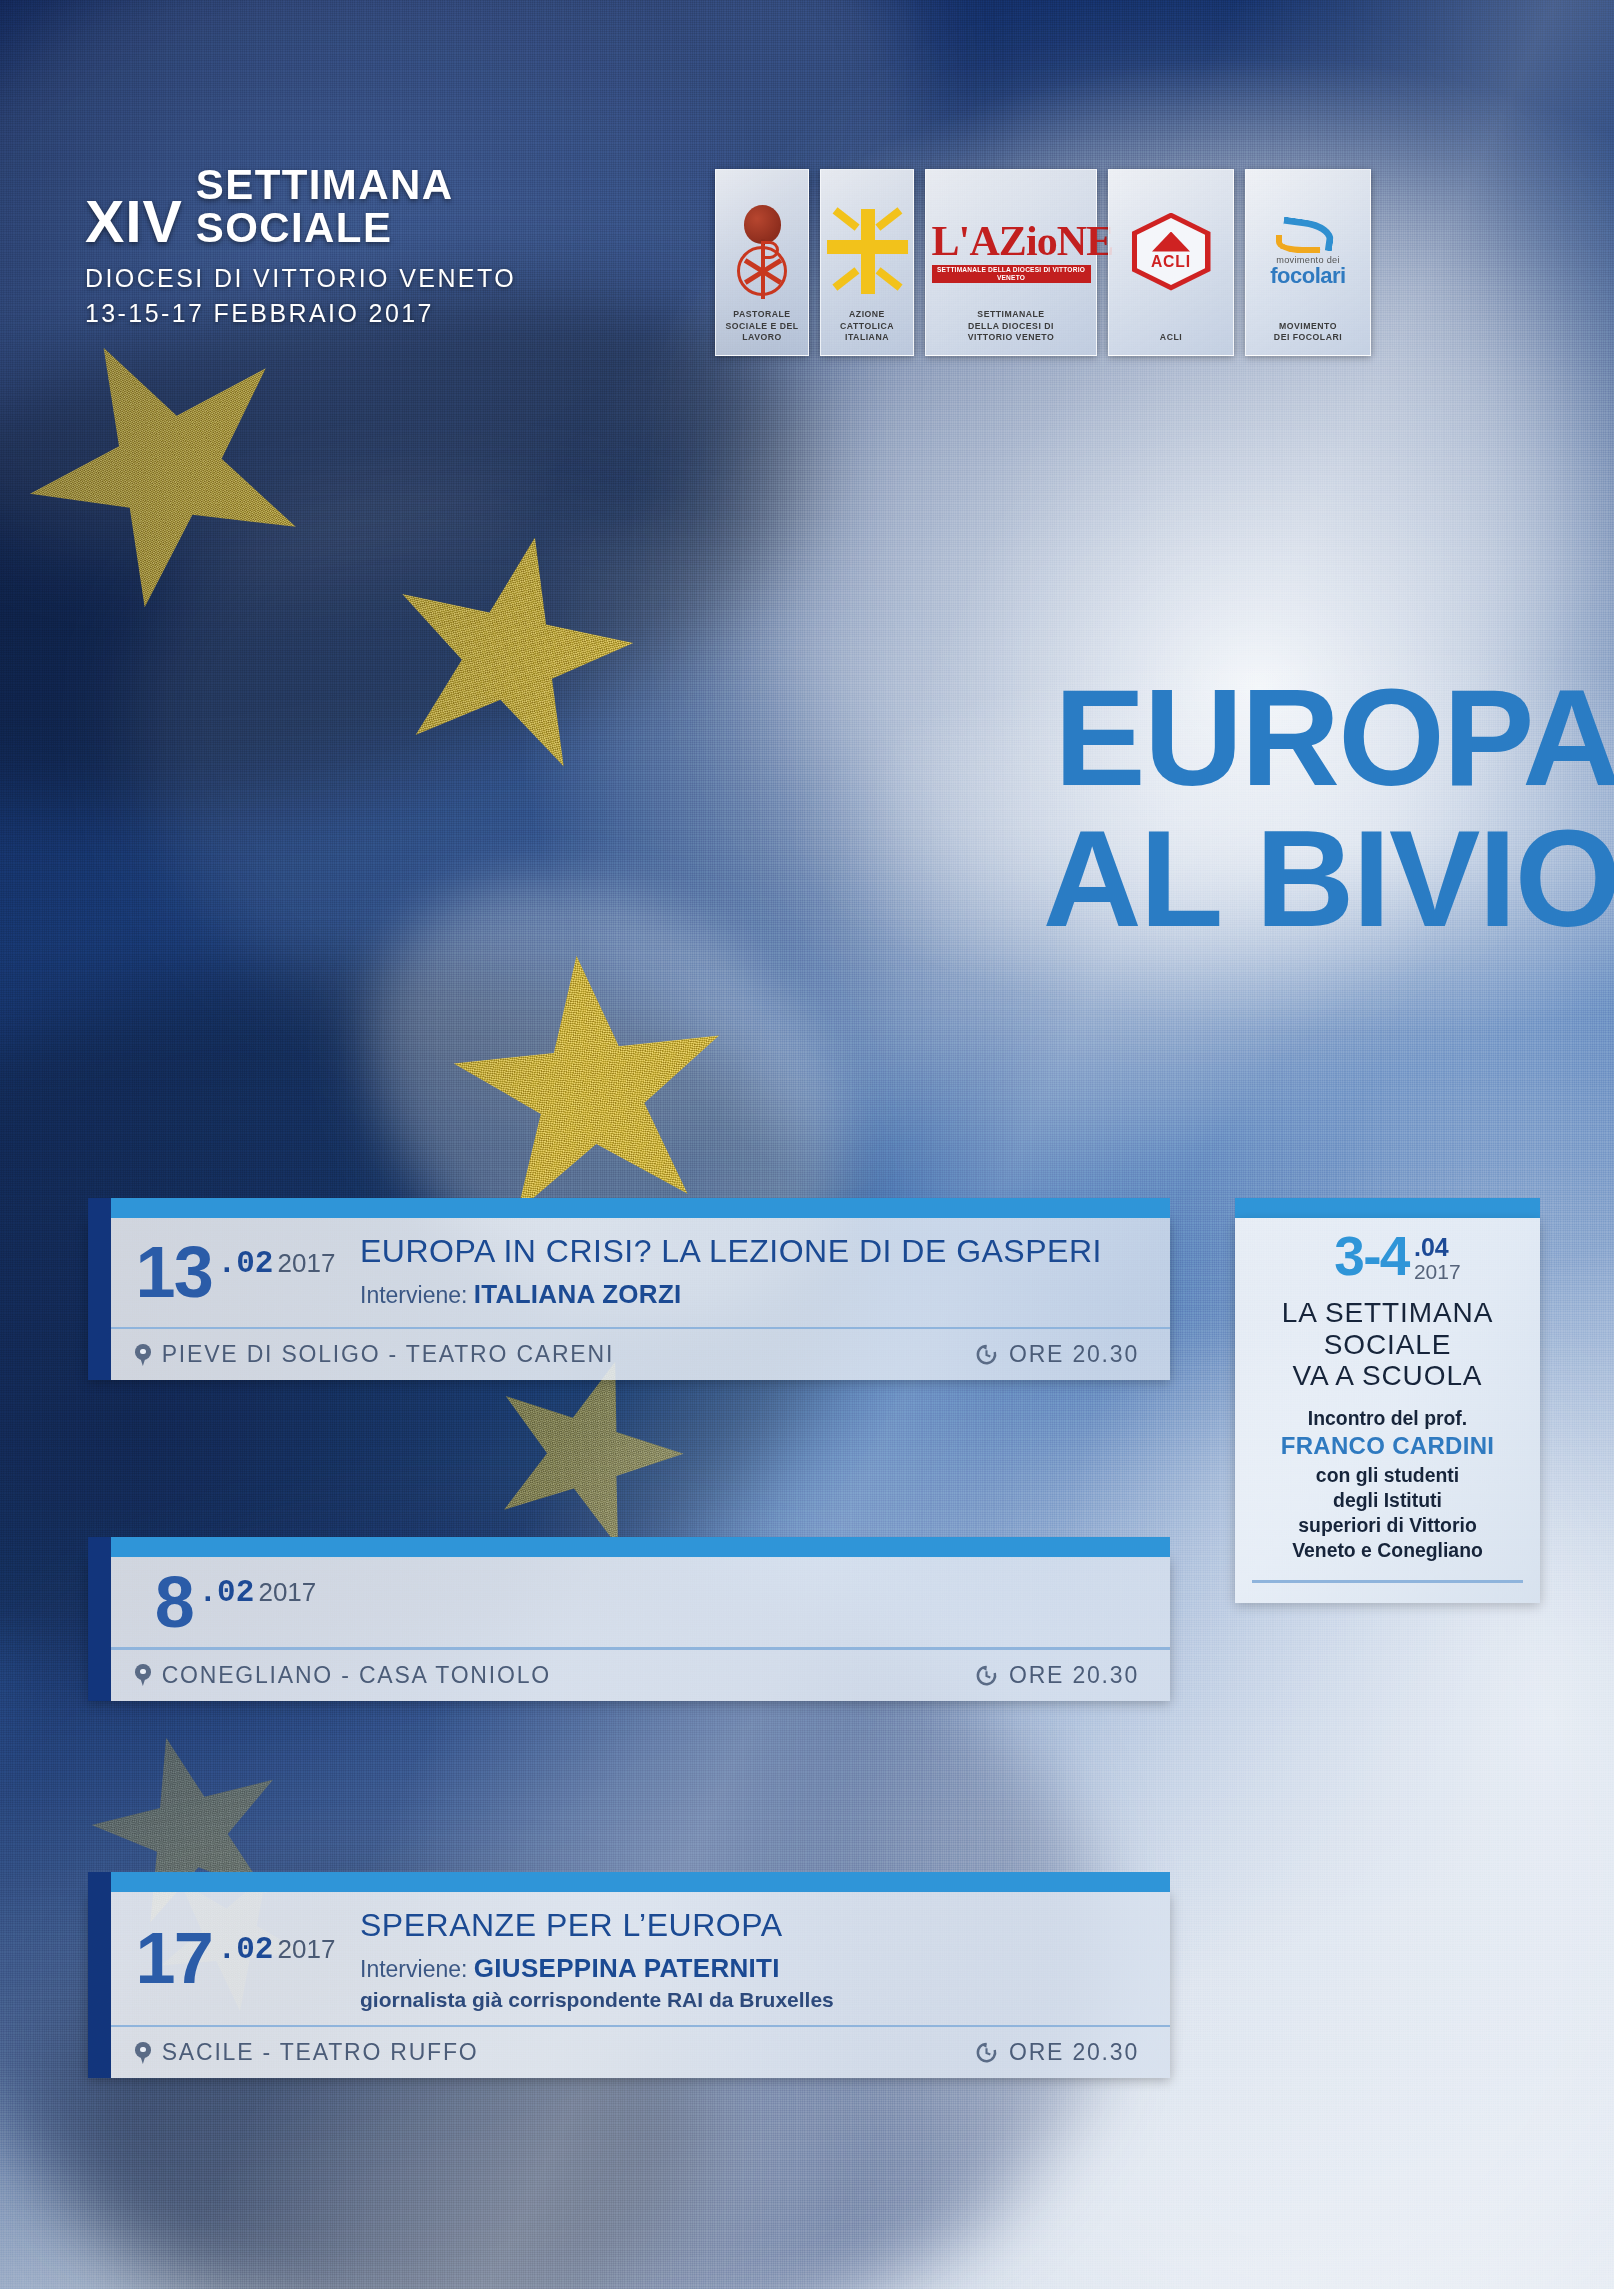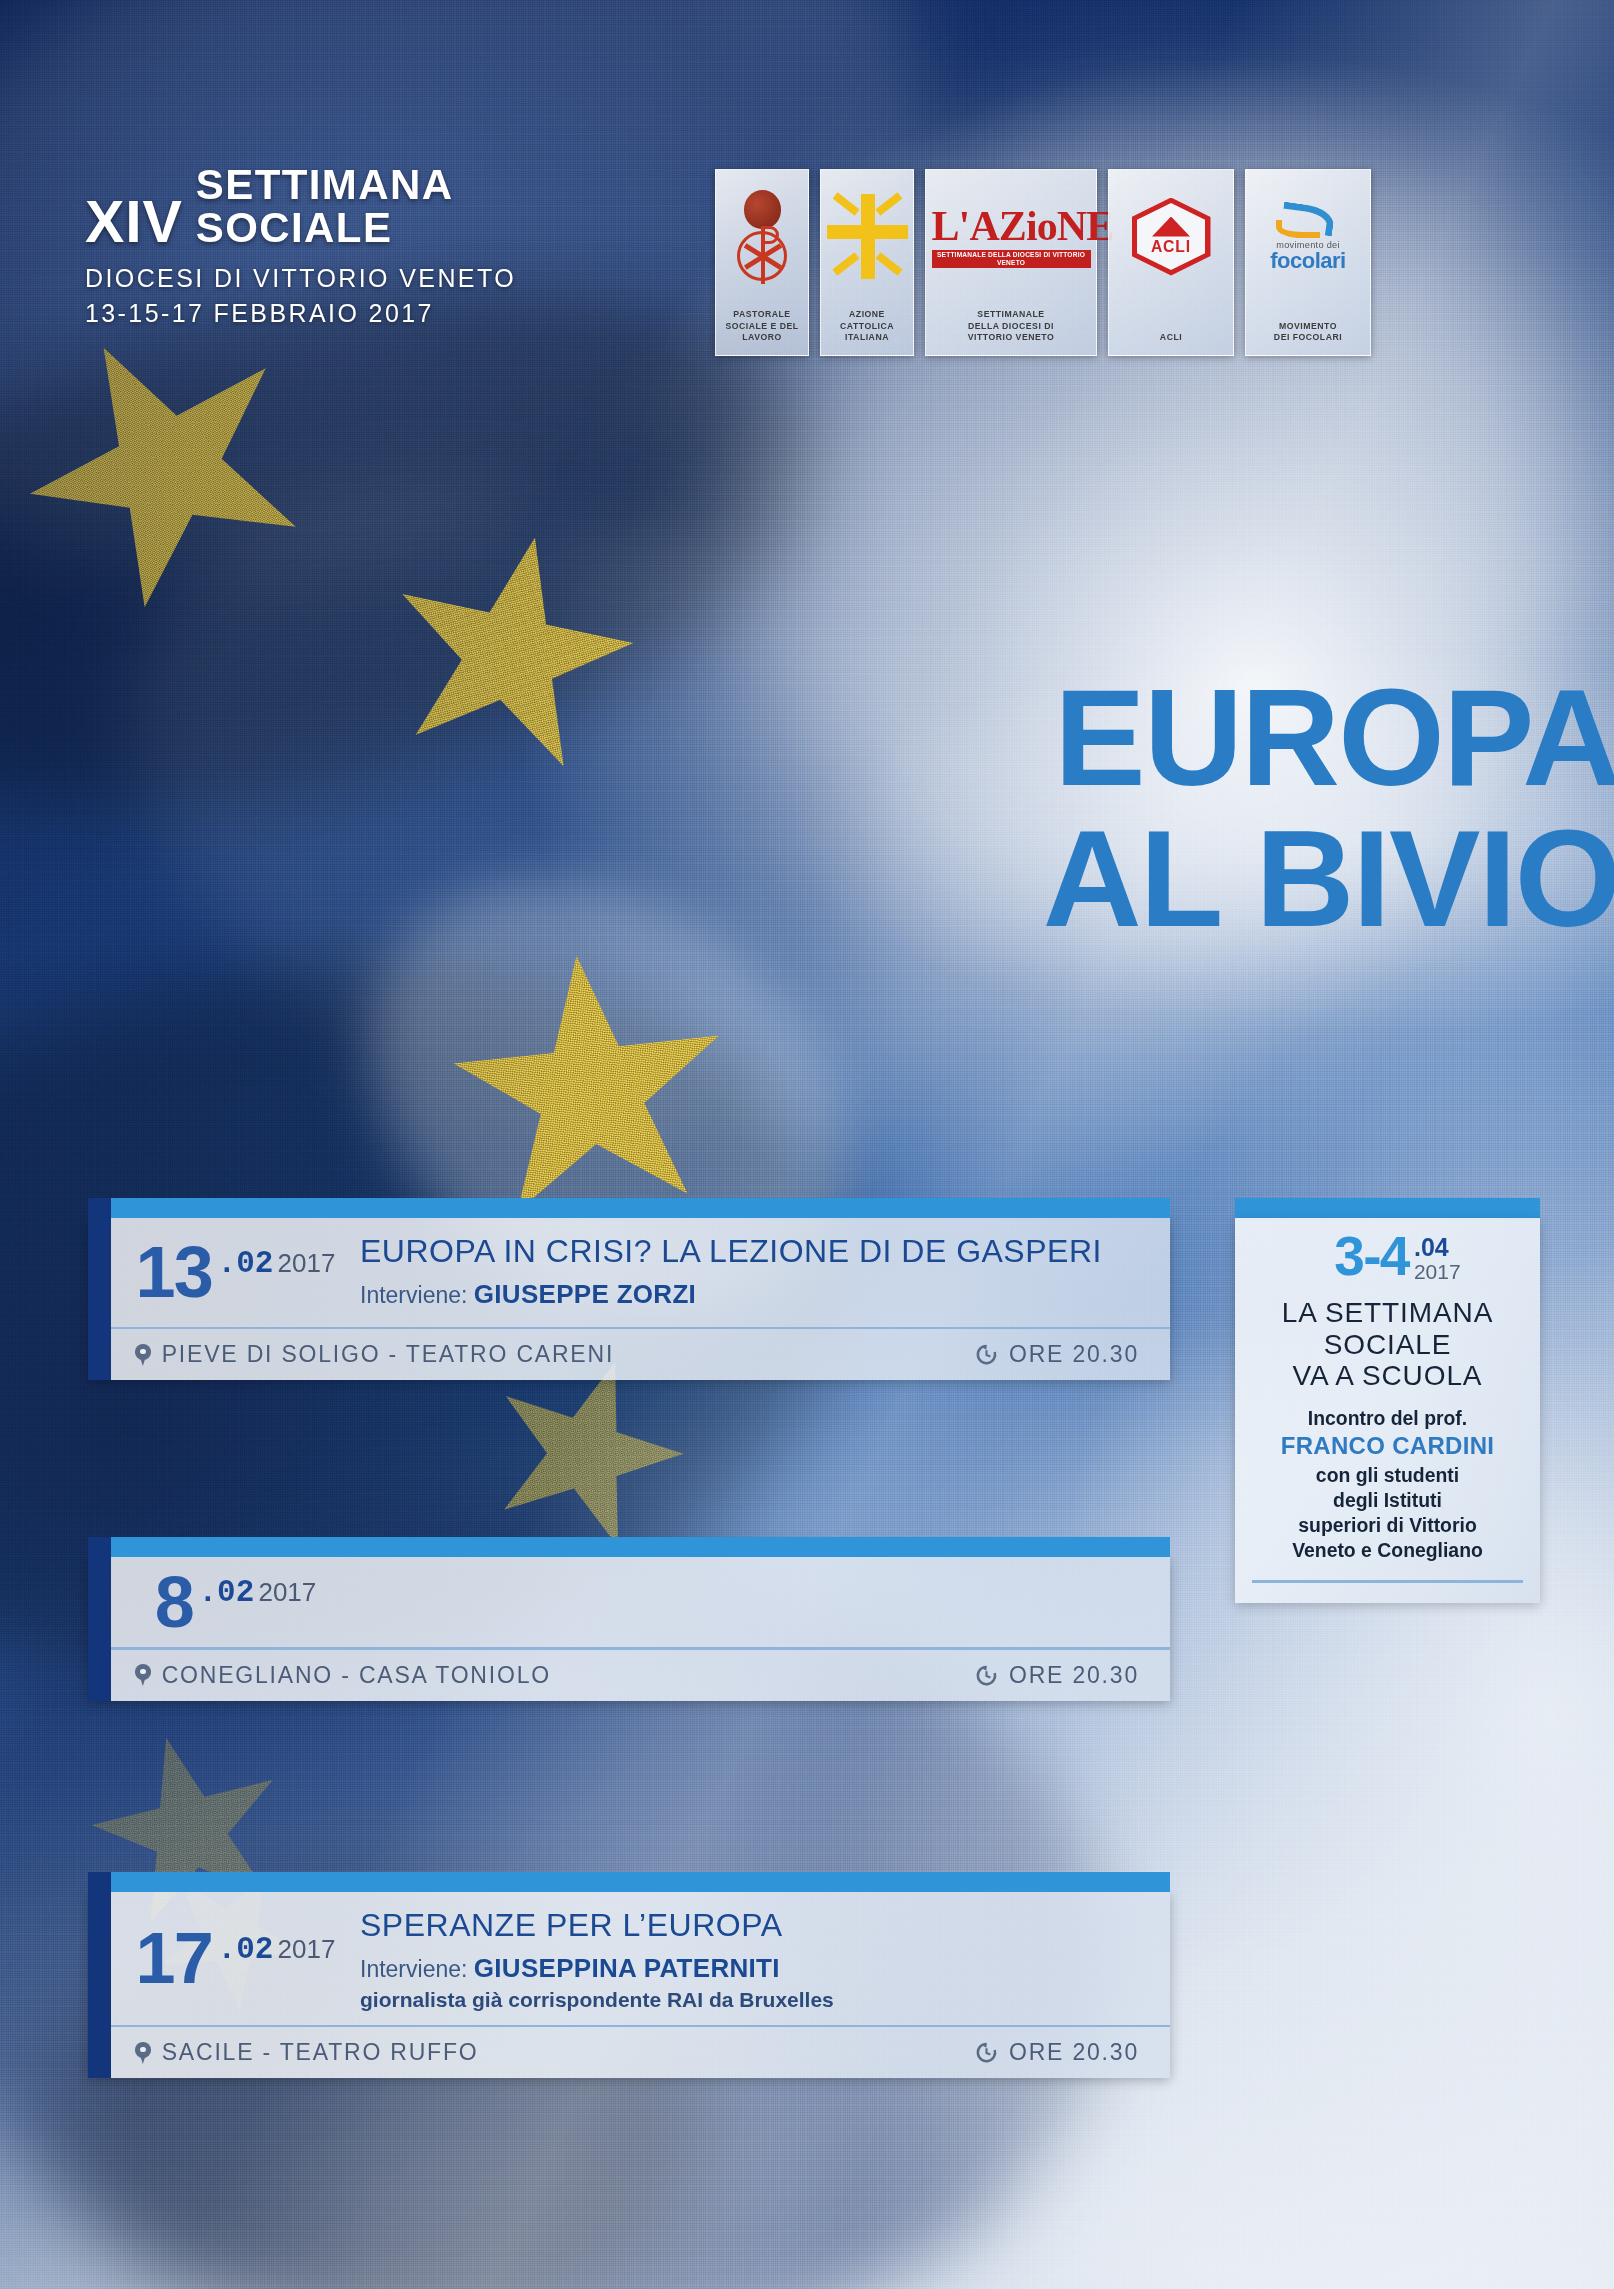--- a/index.html
+++ b/index.html
@@ -108,21 +108,21 @@
   .logos {
     position: absolute;
     left: 715px; top: 169px;
     display: flex; gap: 11px;
   }
   .logo-box {
     width: 94px; height: 187px;
     background: linear-gradient(150deg, rgba(255,255,255,.88) 0%, rgba(226,233,243,.82) 55%, rgba(200,212,230,.78) 100%);
     border: 0.9px solid rgba(255,255,255,.75);
     display: flex; flex-direction: column; align-items: center;
-    padding-top: 15px;
+    padding-top: 30px;
     box-shadow: 0 1.8px 7.4px rgba(0,0,0,.35);
   }
   .logo-box.w2 { width: 172px; }
   .logo-box.w3 { width: 126px; }
   .logo-art { height: 103px; display:flex; align-items:center; justify-content:center; width: 100%; }
   .logo-cap {
     margin-top: auto; margin-bottom: 11px;
     font-size: 8.7px; line-height: 1.34; text-align: center;
     letter-spacing: 0.5px; color: #3b3b3b; font-weight: bold;
     padding: 0 4.6px;
@@ -444,21 +444,21 @@
             <span class="date-day">13</span>
             <span class="date-mo">
               <span class="m">.02</span>
               <span class="y">2017</span>
             </span>
           </div>
           <div class="ev-text">
             <div class="ev-title">EUROPA IN CRISI? LA LEZIONE DI DE GASPERI</div>
             <div class="ev-line2">
               <span>Interviene:</span>
-              <b>GIUSEPPE ZORZI</b>
+              <b>ITALIANA ZORZI</b>
             </div>
           </div>
         </div>
         <div class="card-sep"></div>
         <div class="card-row2">
           <span class="row2-l">
             <span class="pin-ic">
                 <span class="pin-dot"></span>
               </span>
             <span>PIEVE DI SOLIGO - TEATRO CARENI</span>

